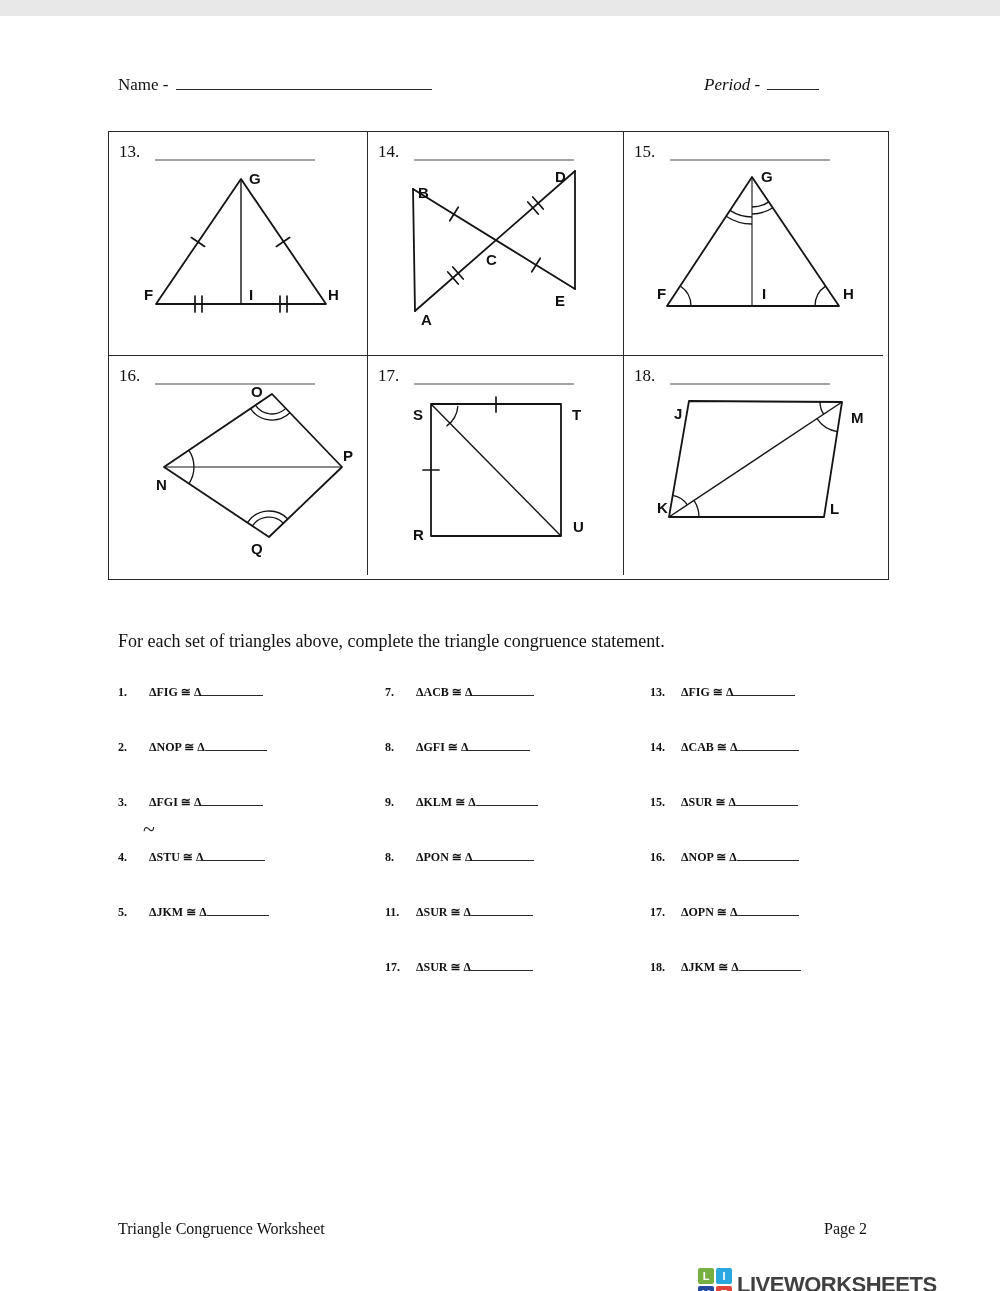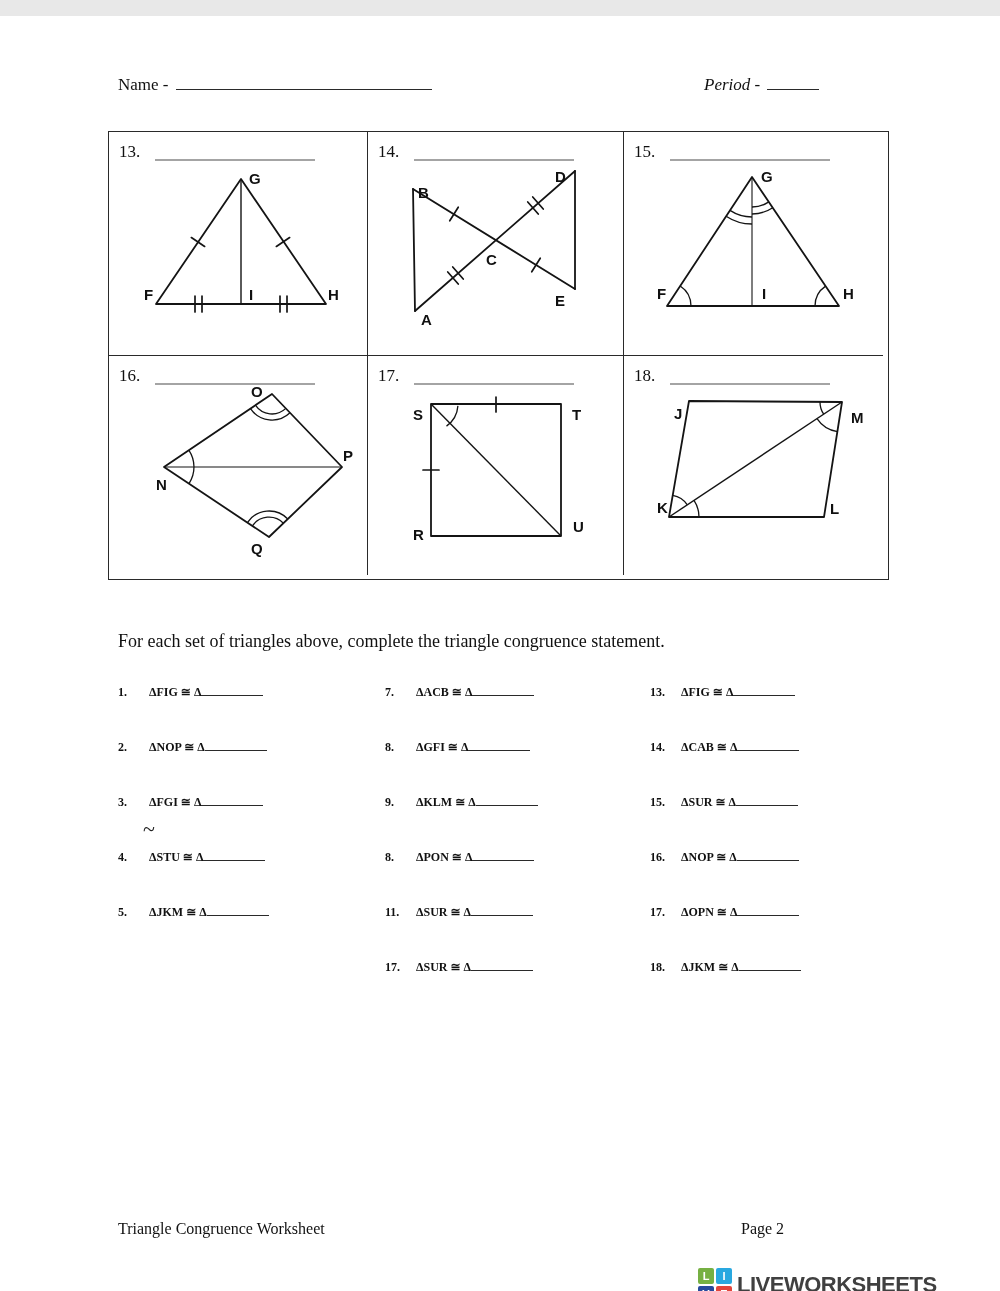--- a/index.html
+++ b/index.html
@@ -24,21 +24,21 @@
   svg .fnum{font-family:"Liberation Serif","DejaVu Serif",serif;font-size:17px;fill:#101010;}
   svg .ansline{stroke:#4a4a4a;stroke-width:1.2;}
   .instruction{position:absolute;left:118px;top:615px;width:820px;font-size:18px;font-weight:normal;}
   .stcol{position:absolute;top:666px;width:255px;}
   .stcol.c1{left:118px;} .stcol.c2{left:385px;} .stcol.c3{left:650px;}
   .stmt{height:55px;font-size:12px;white-space:nowrap;font-weight:bold;}
   .snum{display:inline-block;min-width:31px;}
   .ansblank{display:inline-block;width:62px;border-bottom:1.6px solid #2a2a2a;height:13px;}
   .stray{position:absolute;left:143px;top:800px;font-size:22px;color:#222;}
   .ftr{position:absolute;top:1204px;font-size:16px;font-family:Liberation Serif, serif;}
-  .ftr.left{left:118px;} .ftr.right{left:741px;}
+  .ftr.left{left:118px;} .ftr.right{left:824px;}
   .logo{position:absolute;left:698px;top:1252px;display:flex;align-items:center;}
   .logo-grid{display:grid;grid-template-columns:16px 16px;grid-template-rows:16px 16px;gap:2px;margin-right:5px;}
   .tile{display:flex;align-items:center;justify-content:center;color:#fff;border-radius:2px;
         font-family:"Liberation Sans","DejaVu Sans",sans-serif;font-weight:bold;font-size:11px;line-height:1;}
   .tile.t0{background:#76b043;} .tile.t1{background:#29a8e0;}
   .tile.t2{background:#27499d;} .tile.t3{background:#e2453c;}
   .logo-word{font-family:"Liberation Sans","DejaVu Sans",sans-serif;font-weight:bold;font-size:22px;
              color:#404040;letter-spacing:-0.5px;line-height:1;}
 </style>
 </head>

